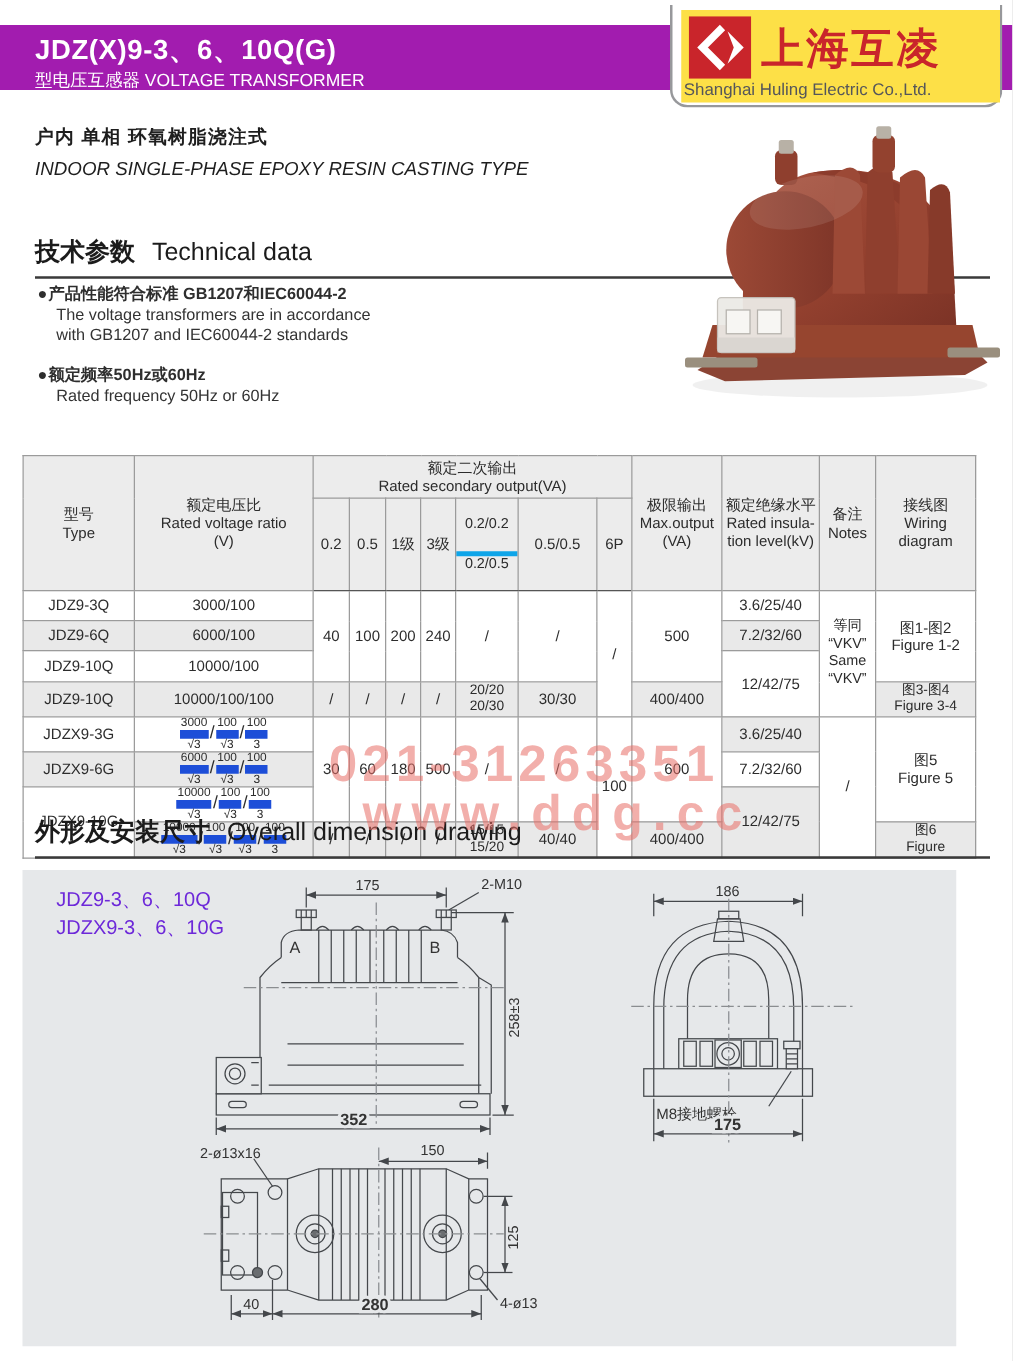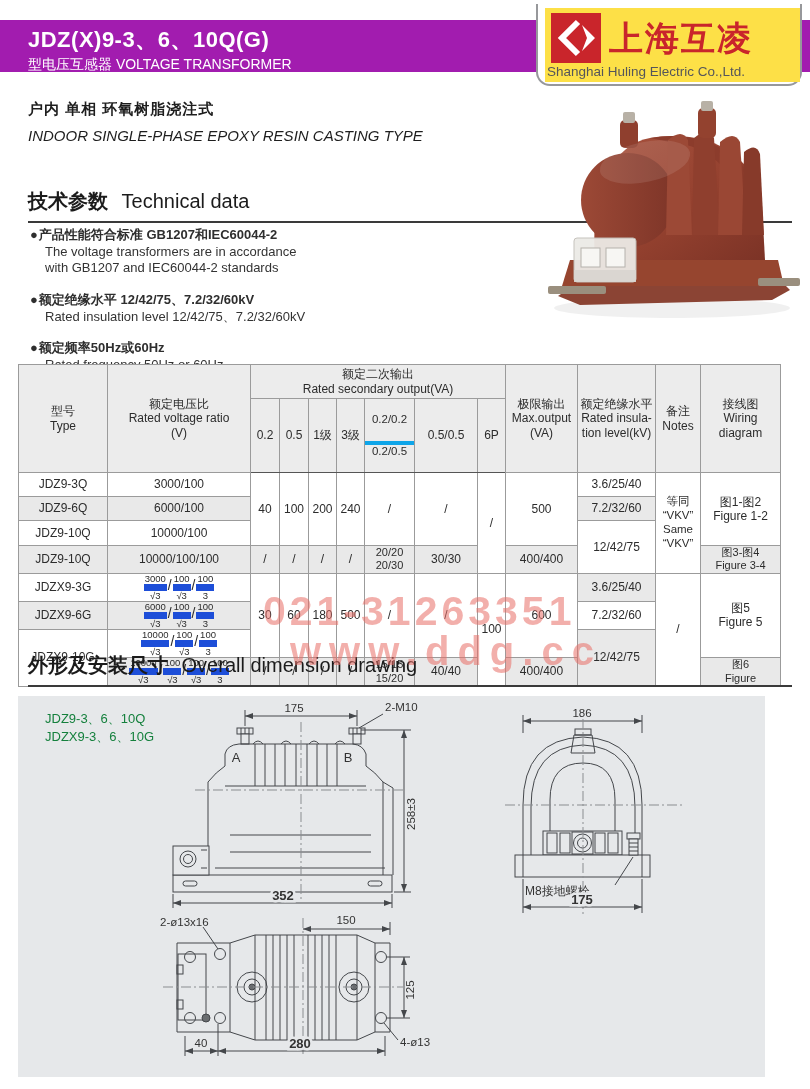--- a/index.html
+++ b/index.html
@@ -53,21 +53,21 @@
   th.split { padding:0; }
   th.split div { font-size:11.5px; line-height:13px; }
   th.split div + div { border-top:4px solid #0ea5e9; }
   .fr { display:inline-flex; flex-direction:column; align-items:center; vertical-align:middle; }
   .fr .fn { font-size:9.5px; line-height:10px; border-bottom:7px solid #1d4ed8; padding:0 1px; }
   .fr .fd { font-size:9.5px; line-height:10px; }
   .fsep { font-size:14px; margin:0 1px; color:#2c2c2c; }
 
   
   .panel { position:absolute; left:18px; top:696px; width:747px; height:381px; background:#e6e8ea; }
-  .models { position:absolute; left:45px; top:710px; font-size:13px; color:#15803d; line-height:1.35; }
+  .models { position:absolute; left:45px; top:710px; font-size:16px; color:#6d28d9; line-height:1.35; }
   .dwg { position:absolute; }
   #front-view  { left:95px;  top:698px; }
   #side-view   { left:495px; top:705px; }
   #bottom-view { left:148px; top:910px; }
   svg text { font-family:"Liberation Sans", sans-serif; fill:#333; }
   .dimtxt { font-size:11.5px; }
   .dimbig { font-size:13px; font-weight:bold; }
 </style>
 </head>
 <body>
@@ -97,24 +97,20 @@
   <div class="sec-head" id="tech-head">
     <span class="zh">技术参数</span>
     <span class="en">Technical data</span>
   </div>
 
   <div class="bullets">
     <div class="bullet">
       <div class="zh"><span class="dot">●</span><span>产品性能符合标准 GB1207和IEC60044-2</span></div>
       <div class="en">The voltage transformers are in accordance
 with GB1207 and IEC60044-2 standards</div>
-    </div>
-    <div class="bullet">
-      <div class="zh"><span class="dot">●</span><span>额定绝缘水平 12/42/75、7.2/32/60kV</span></div>
-      <div class="en">Rated insulation level 12/42/75、7.2/32/60kV</div>
     </div>
     <div class="bullet">
       <div class="zh"><span class="dot">●</span><span>额定频率50Hz或60Hz</span></div>
       <div class="en">Rated frequency 50Hz or 60Hz</div>
     </div>
   </div>
 
   <div class="photo">
     <svg width="265" height="235" viewBox="0 0 265 235">
       <defs>

